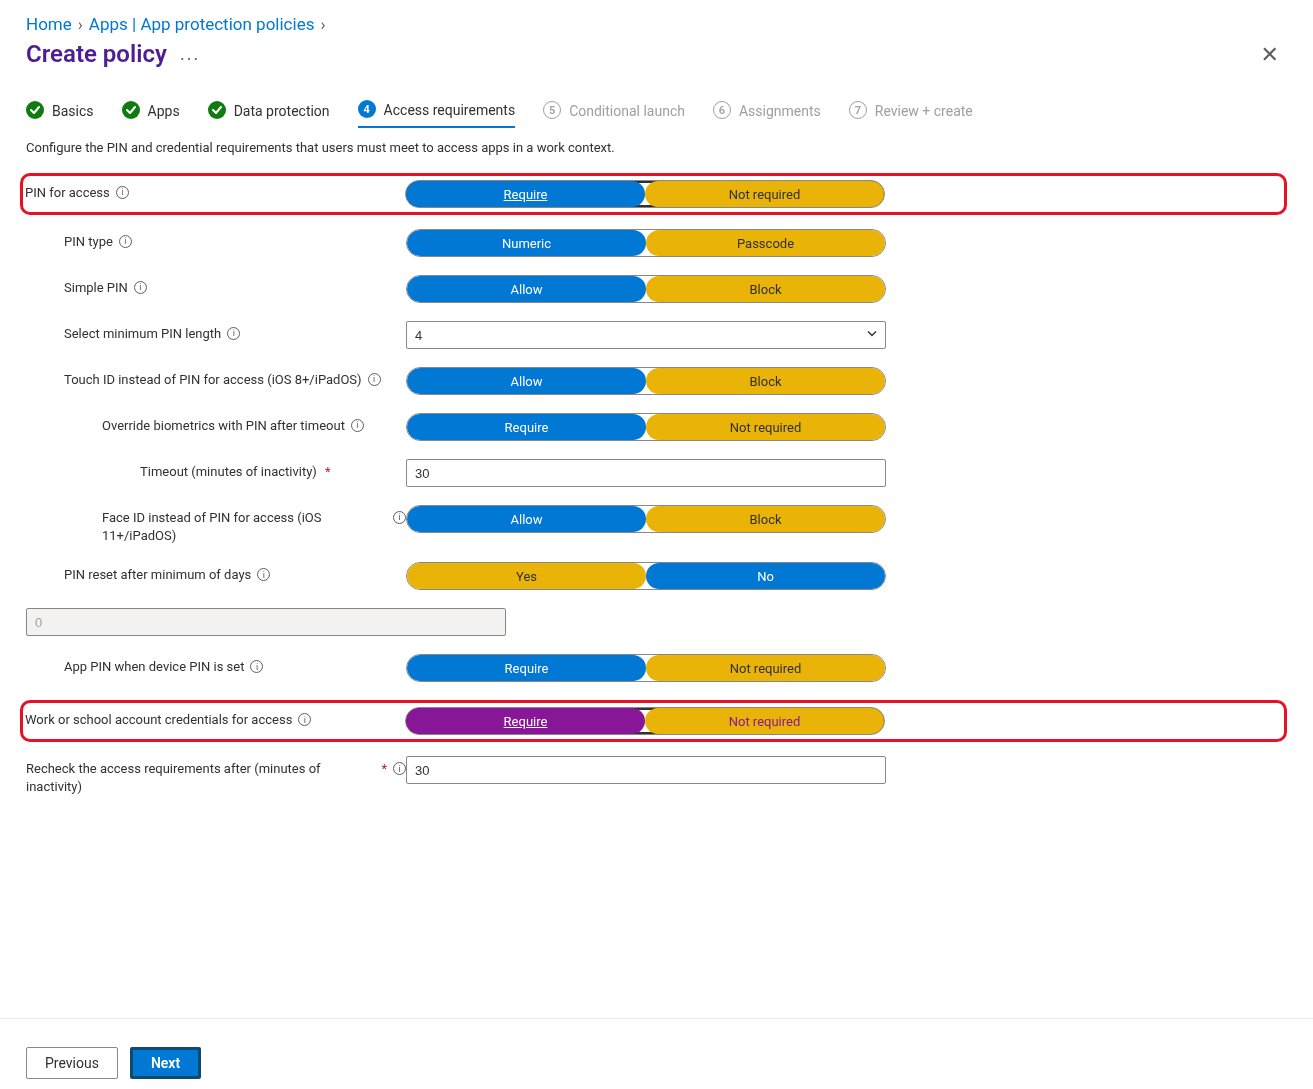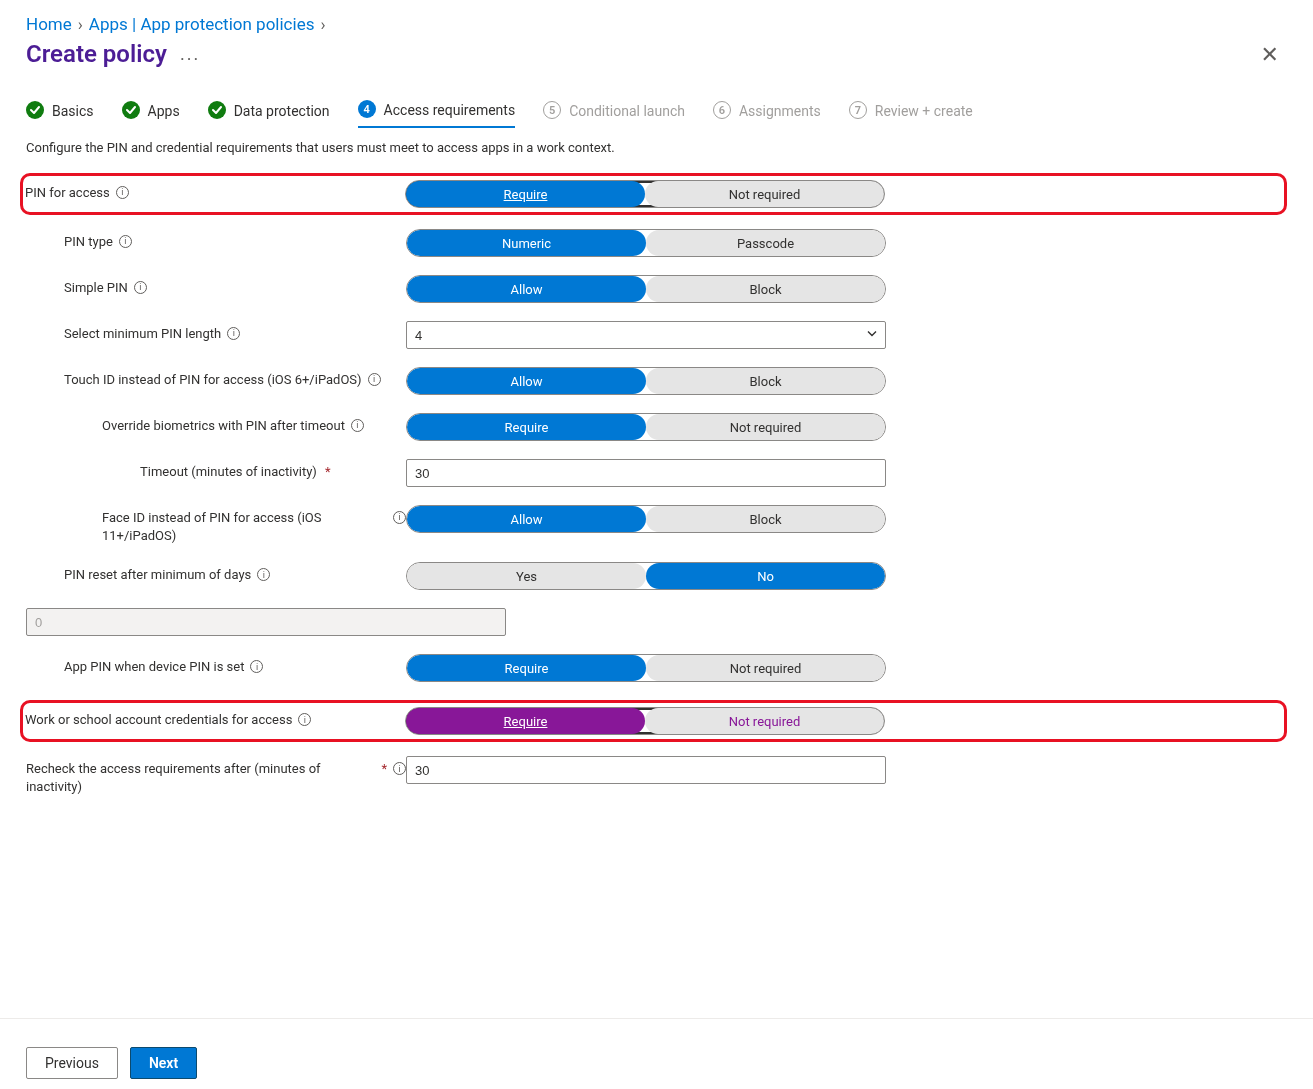--- a/index.html
+++ b/index.html
@@ -169,21 +169,21 @@
     box-shadow: inset 0 0 0 2px #323130;
   }
   .seg-opt {
     flex: 1 1 50%;
     display: flex;
     align-items: center;
     justify-content: center;
     font-size: 13px;
     color: #323130;
     cursor: pointer;
-    background: #e5e5e5;
+    background: #eab308;
     border-radius: 999px;
   }
   .seg-opt.selected {
     background: #0078d4;
     color: #fff;
   }
   .segmented.purple .seg-opt.selected {
     background: #881798;
     color: #fff;
     text-decoration: underline;
@@ -241,21 +241,21 @@
     align-items: center;
     justify-content: center;
   }
   .btn.secondary {
     background: #fff;
     border: 1px solid #8a8886;
     color: #323130;
   }
   .btn.primary {
     background: #0078d4;
-    border: 1px solid #0c4a6e;
+    border: 3px solid #0c4a6e;
     color: #fff;
     font-weight: 600;
   }
 </style>
 </head>
 <body>
 
 <div class="page">
 
   <div class="breadcrumb">
@@ -369,21 +369,21 @@
         <span class="select-caret">
           <svg width="12" height="12" viewBox="0 0 12 12">
               <path d="M2 4 L6 8 L10 4" stroke="#323130" stroke-width="1.4" fill="none"></path>
             </svg>
         </span>
       </div>
     </div>
 
     <div class="row indent-1">
       <div class="label-area">
-        <span class="label-text">Touch ID instead of PIN for access (iOS 6+/iPadOS)</span>
+        <span class="label-text">Touch ID instead of PIN for access (iOS 8+/iPadOS)</span>
         <span class="info-icon">i</span>
       </div>
       <div class="control-area">
         <div class="segmented">
           <div class="seg-opt selected">Allow</div>
           <div class="seg-opt">Block</div>
         </div>
       </div>
     </div>
 

